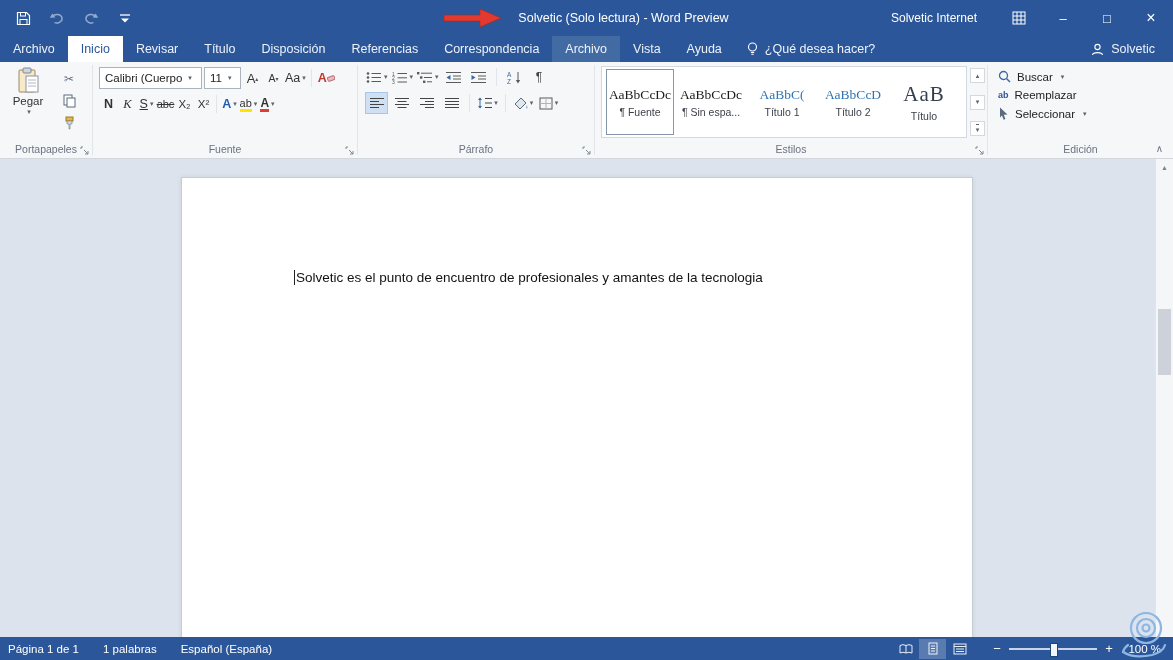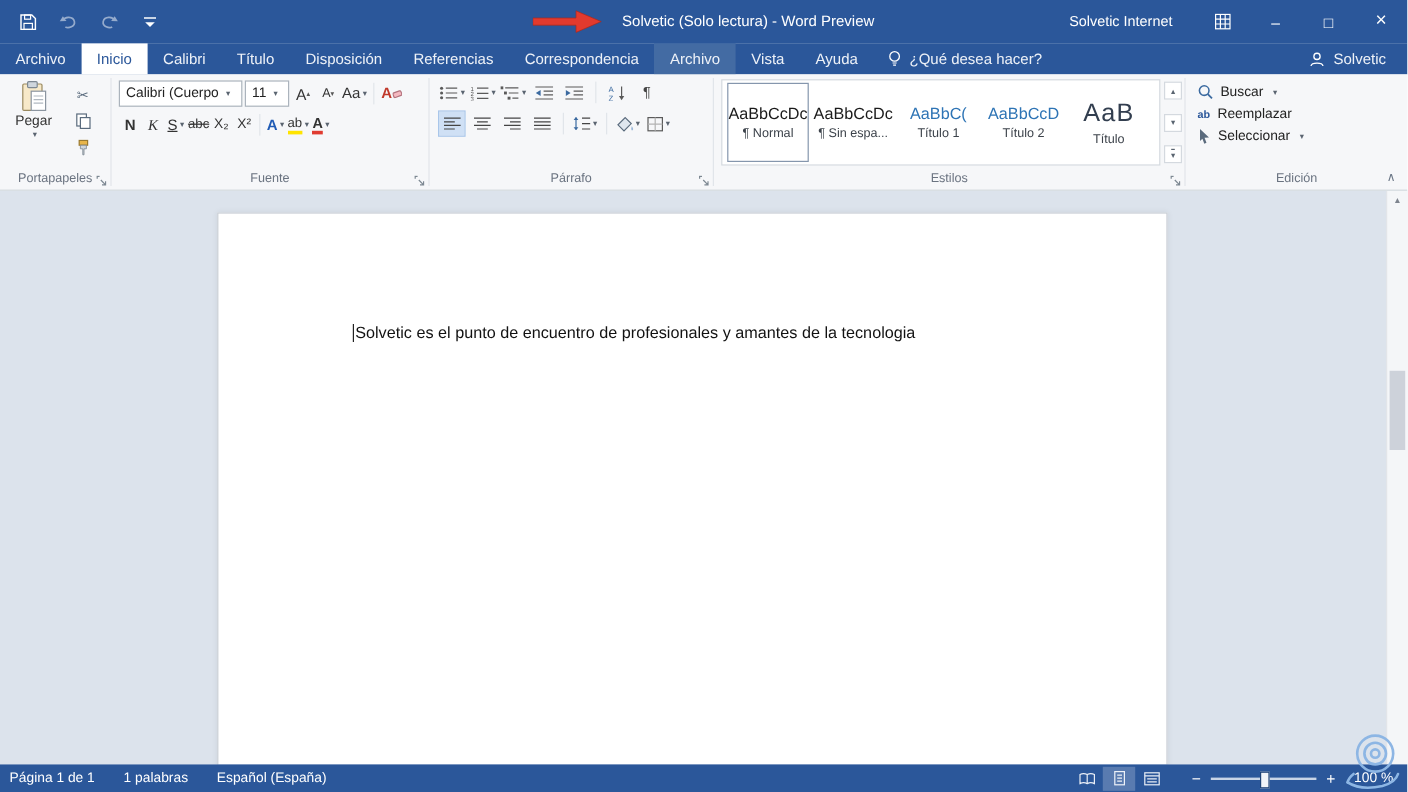--- a/index.html
+++ b/index.html
@@ -72,21 +72,21 @@
   .pbtn{min-width:21px;height:20px;display:flex;align-items:center;justify-content:center;color:#444;}
   .pbtn.pressed{background:#cfe0f5;outline:1px solid #a9c6ea;}
   .pil{font-size:12px;color:#444;}
 
   
   .g-styles{width:392px;}
   .styles-wrap{display:flex;align-items:stretch;padding:4px 2px 2px 6px;flex:1;}
   .styles-box{display:flex;gap:5px;background:#fff;border:1px solid #d4d9df;padding:3px 5px;flex:1;}
   .style-item{width:66px;display:flex;flex-direction:column;align-items:center;justify-content:center;gap:3px;}
   .style-item.selected{outline:1px solid #8596ad;box-shadow:inset 0 0 0 2px #fff;}
-  .prev{font-size:13.5px;color:#1a1a1a;white-space:nowrap;}
+  .prev{font-size:13.5px;color:#1a1a1a;white-space:nowrap;font-family:Liberation Serif, serif;}
   .sname{font-size:10.5px;color:#3d434b;white-space:nowrap;}
   .style-t1 .prev,.style-t2 .prev{color:#2e74b5;}
   .style-title .prev{font-size:21px;color:#323e4f;letter-spacing:1px;}
   .styles-arrows{display:flex;flex-direction:column;justify-content:space-between;padding:2px 0 2px 3px;width:15px;}
   .sarr{height:13px;display:flex;align-items:center;justify-content:center;font-size:7px;color:#5a6470;border:1px solid #d4d9df;background:#fff;}
   .sarr.more span{border-top:1px solid #5a6470;padding-top:1px;}
 
   
   .g-edit{flex:1;}
   .ed-col{display:flex;flex-direction:column;gap:6px;padding:8px 0 0 10px;}
@@ -176,21 +176,21 @@
       </span>
       <span class="winbtn">–</span>
       <span class="winbtn">□</span>
       <span class="winbtn close">×</span>
     </div>
   </div>
 
   <div class="tabrow">
     <div class="tab">Archivo</div>
     <div class="tab active">Inicio</div>
-    <div class="tab">Calibri</div>
+    <div class="tab">Revisar</div>
     <div class="tab">Título</div>
     <div class="tab">Disposición</div>
     <div class="tab">Referencias</div>
     <div class="tab">Correspondencia</div>
     <div class="tab hl">Archivo</div>
     <div class="tab">Vista</div>
     <div class="tab">Ayuda</div>
     <div class="tellme">
       <svg width="11" height="14" viewBox="0 0 11 14">
           <circle cx="5.5" cy="5" r="4" fill="none" stroke="#fff" stroke-width="1.1"></circle>
@@ -457,21 +457,21 @@
         </span>
       </div>
     </div>
     <div class="gdiv"></div>
 
     <div class="group g-styles">
       <div class="styles-wrap">
         <div class="styles-box">
           <div class="style-item selected">
             <span class="prev">AaBbCcDc</span>
-            <span class="sname">¶ Normal</span>
+            <span class="sname">¶ Fuente</span>
           </div>
           <div class="style-item">
             <span class="prev">AaBbCcDc</span>
             <span class="sname">¶ Sin espa...</span>
           </div>
           <div class="style-item style-t1">
             <span class="prev">AaBbC(</span>
             <span class="sname">Título 1</span>
           </div>
           <div class="style-item style-t2">

